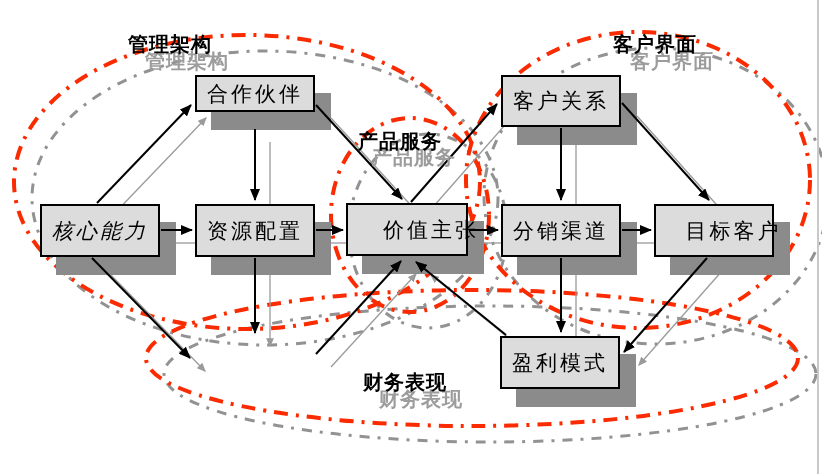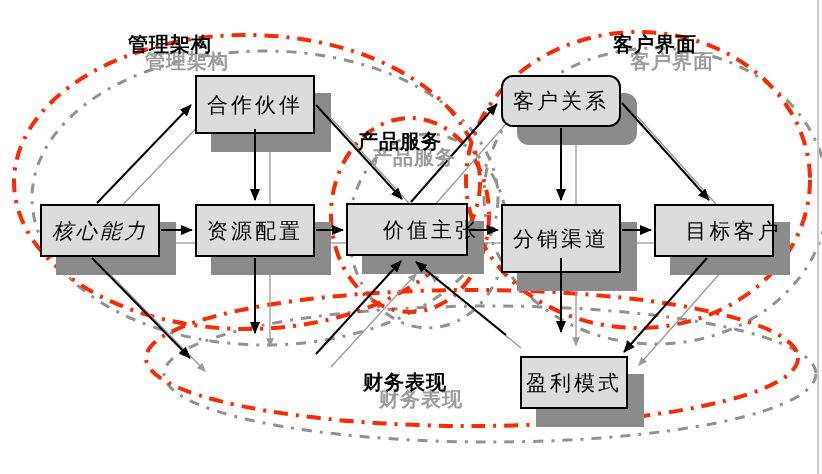--- a/index.html
+++ b/index.html
@@ -55,42 +55,42 @@
       <line x1="112" y1="216" x2="206" y2="118" stroke="#9a9a9a" stroke-width="1.3" marker-end="url(#headG)"></line>
       <line x1="107" y1="271" x2="205" y2="371" stroke="#9a9a9a" stroke-width="1.3" marker-end="url(#headG)"></line>
       <line x1="331" y1="118" x2="417" y2="212" stroke="#9a9a9a" stroke-width="1.3" marker-end="url(#headG)"></line>
       <line x1="426" y1="215" x2="512" y2="117" stroke="#9a9a9a" stroke-width="1.3" marker-end="url(#headG)"></line>
       <line x1="637" y1="116" x2="724" y2="213" stroke="#9a9a9a" stroke-width="1.3" marker-end="url(#headG)"></line>
       <line x1="722" y1="271" x2="639" y2="365" stroke="#9a9a9a" stroke-width="1.3" marker-end="url(#headG)"></line>
       <line x1="331" y1="367" x2="416" y2="274" stroke="#9a9a9a" stroke-width="1.3" marker-end="url(#headG)"></line>
       <line x1="521" y1="348" x2="431" y2="275" stroke="#9a9a9a" stroke-width="1.3" marker-end="url(#headG)"></line>
     </svg>
   <div class="layer" id="boxes-layer">
-      <div class="box" style="left: 195px; top: 75px; width: 120px; height: 59px;">
+      <div class="box" style="left: 195px; top: 75px; width: 120px; height: 37px;">
         <span>合作伙伴</span>
       </div>
-      <div class="box" style="left: 501px; top: 75px; width: 120px; height: 52px; border-radius: 12px;">
+      <div class="box" style="left: 501px; top: 75px; width: 120px; height: 52px;">
         <span>客户关系</span>
       </div>
       <div class="box" style="left: 40px; top: 204px; width: 120px; height: 53px; font-style: italic;">
         <span>核心能力</span>
       </div>
       <div class="box" style="left: 195px; top: 204px; width: 120px; height: 53px;">
         <span>资源配置</span>
       </div>
       <div class="box" style="left: 346px; top: 203px; width: 122px; height: 53px; padding-left: 48px;">
         <span>价值主张</span>
       </div>
-      <div class="box" style="left: 501px; top: 204px; width: 120px; height: 69px;">
+      <div class="box" style="left: 501px; top: 204px; width: 120px; height: 53px;">
         <span>分销渠道</span>
       </div>
       <div class="box" style="left: 654px; top: 204px; width: 120px; height: 53px; padding-left: 39px;">
         <span>目标客户</span>
       </div>
-      <div class="box" style="left: 500px; top: 356px; width: 108px; height: 53px; margin-left: 20px;">
+      <div class="box" style="left: 500px; top: 336px; width: 120px; height: 53px;">
         <span>盈利模式</span>
       </div>
     </div>
   <svg class="layer" id="over-layer" width="822" height="474" viewBox="0 0 822 474" xmlns="http://www.w3.org/2000/svg">
       <defs>
         <marker id="headB" markerWidth="6" markerHeight="5" refX="5.5" refY="2.5" orient="auto">
           <path d="M0,0 L6,2.5 L0,5 z" fill="#000000"></path>
         </marker>
       </defs>
       <line x1="161" y1="230" x2="192" y2="230" stroke="#000000" stroke-width="2" marker-end="url(#headB)"></line>

